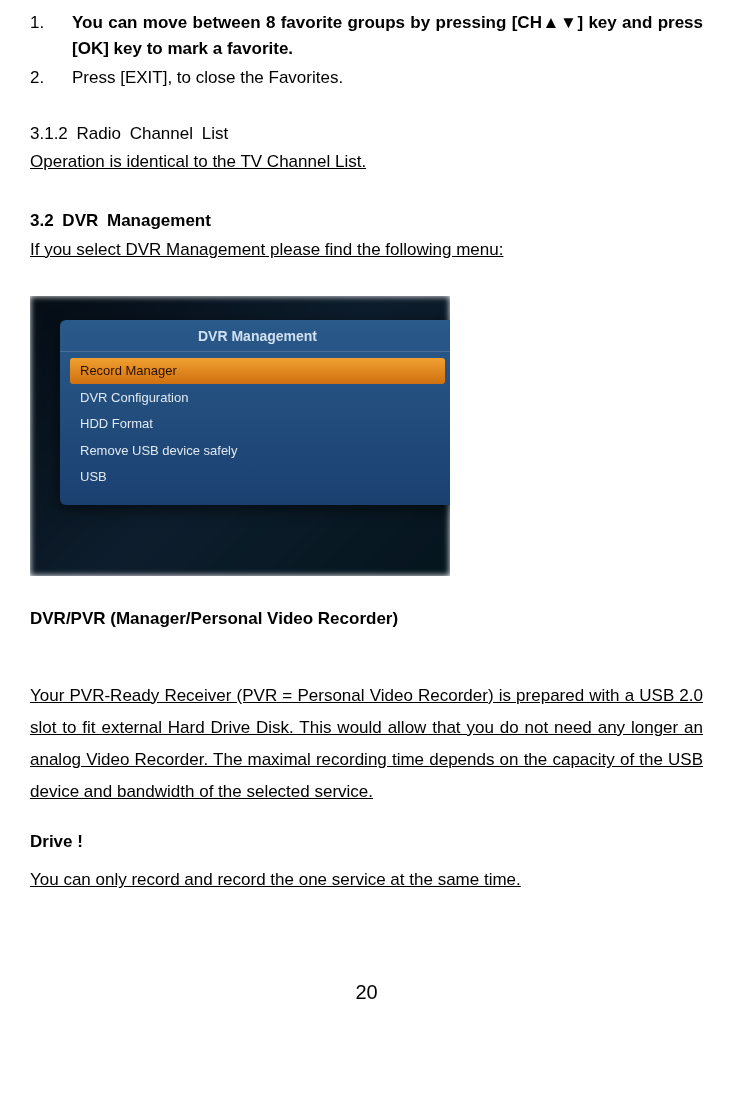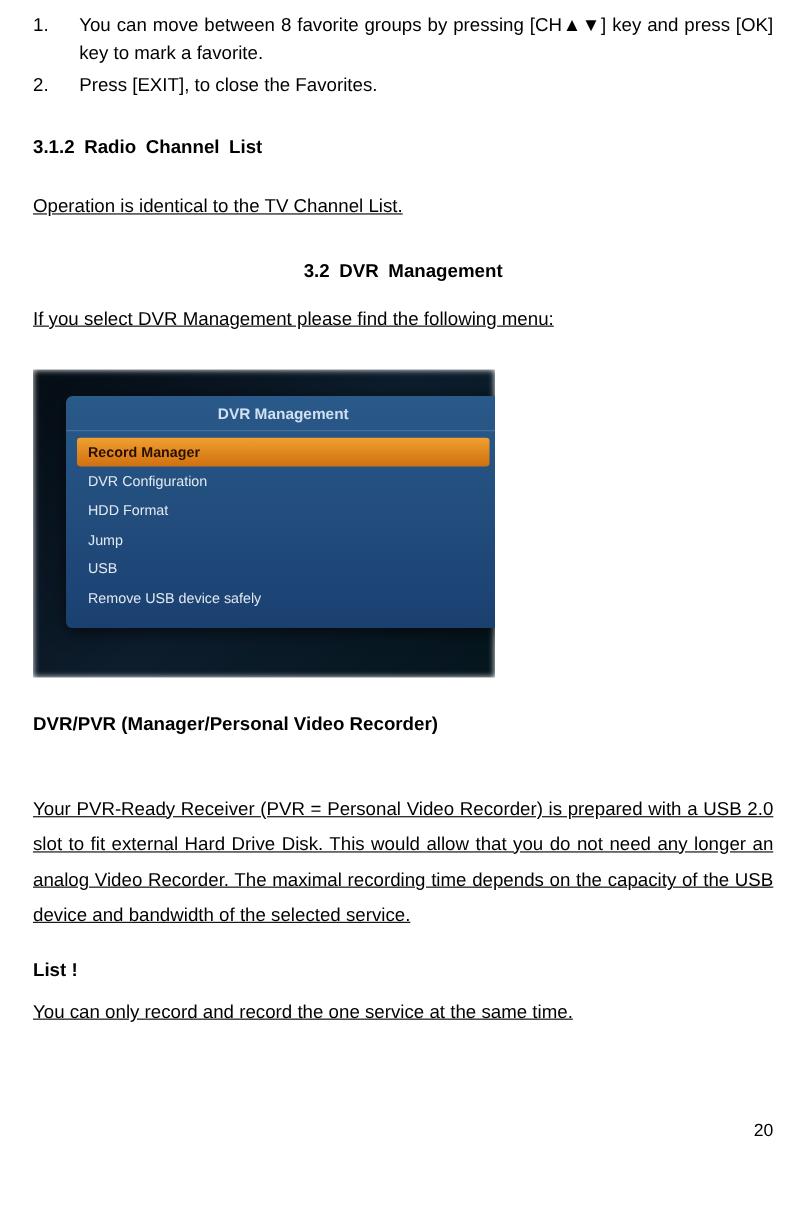--- a/index.html
+++ b/index.html
@@ -24,28 +24,26 @@
       width: 42px;
       flex-shrink: 0;
     }
     .list-text {
       flex: 1;
       text-align: justify;
     }
     .section-heading {
       font-weight: bold;
       margin-top: 30px;
-      margin-bottom: 14px;
       word-spacing: 4px;
-      text-align: center;
     }
     .subsection-heading {
-      font-weight: bold;
+      font-weight: normal;
       margin-top: 30px;
-      margin-bottom: 26px;
+      margin-bottom: 0;
       word-spacing: 4px;
     }
     .body-text {
       margin-bottom: 8px;
       line-height: 1.9;
       text-decoration: underline;
     }
     .body-text.justify {
       text-align: justify;
       margin-top: 48px;
@@ -89,34 +87,35 @@
     .menu-item {
       padding: 3px 10px;
       color: #e0e8f0;
       font-size: 13px;
       border-radius: 3px;
       margin-bottom: 1px;
     }
     .menu-item.selected {
       background: linear-gradient(180deg, #f0a030 0%, #d07010 100%);
       color: #2a1000;
-      font-weight: bold;
+      font-weight: normal;
     }
     .bold-heading {
       font-weight: bold;
       margin-top: 20px;
       margin-bottom: 10px;
     }
     .page-number {
-      text-align: right;
+      text-align: center;
       margin-top: 80px;
-      font-size: 16px;
+      font-size: 20px;
     }
     .list-text.justify {
       text-align: justify;
+      font-weight: bold;
     }
   </style>
 </head>
 <body>
 
 <div class="list-item">
   <div class="list-num">1.</div>
   <div class="list-text justify">You can move between 8 favorite groups by pressing [CH▲▼] key and press [OK] key to mark a favorite.</div>
 </div>
 
@@ -132,26 +131,25 @@
 <div class="body-text">If you select DVR Management please find the following menu:</div>
 
 <div class="screenshot-container">
   <div class="tv-bg"></div>
   <div class="menu-window">
     <div class="menu-title-bar">DVR Management</div>
     <div class="menu-items">
       <div class="menu-item selected">Record Manager</div>
       <div class="menu-item">DVR Configuration</div>
       <div class="menu-item">HDD Format</div>
-      <div class="menu-item">Jump</div>
+      <div class="menu-item">Remove USB device safely</div>
       <div class="menu-item">USB</div>
-      <div class="menu-item">Remove USB device safely</div>
     </div>
   </div>
 </div>
 
 <div class="bold-heading">DVR/PVR (Manager/Personal Video Recorder)</div>
 <div class="body-text justify">Your PVR-Ready Receiver (PVR = Personal Video Recorder) is prepared with a USB 2.0 slot to fit external Hard Drive Disk.   This would allow that you do not need any longer an analog Video Recorder. The maximal recording time depends on the capacity of the USB device and bandwidth of the selected service.</div>
 
-<div class="bold-heading">List !</div>
+<div class="bold-heading">Drive !</div>
 <div class="body-text">You can only record and record the one service at the same time.</div>
 
 <div class="page-number">20</div>
 
 </body></html>

